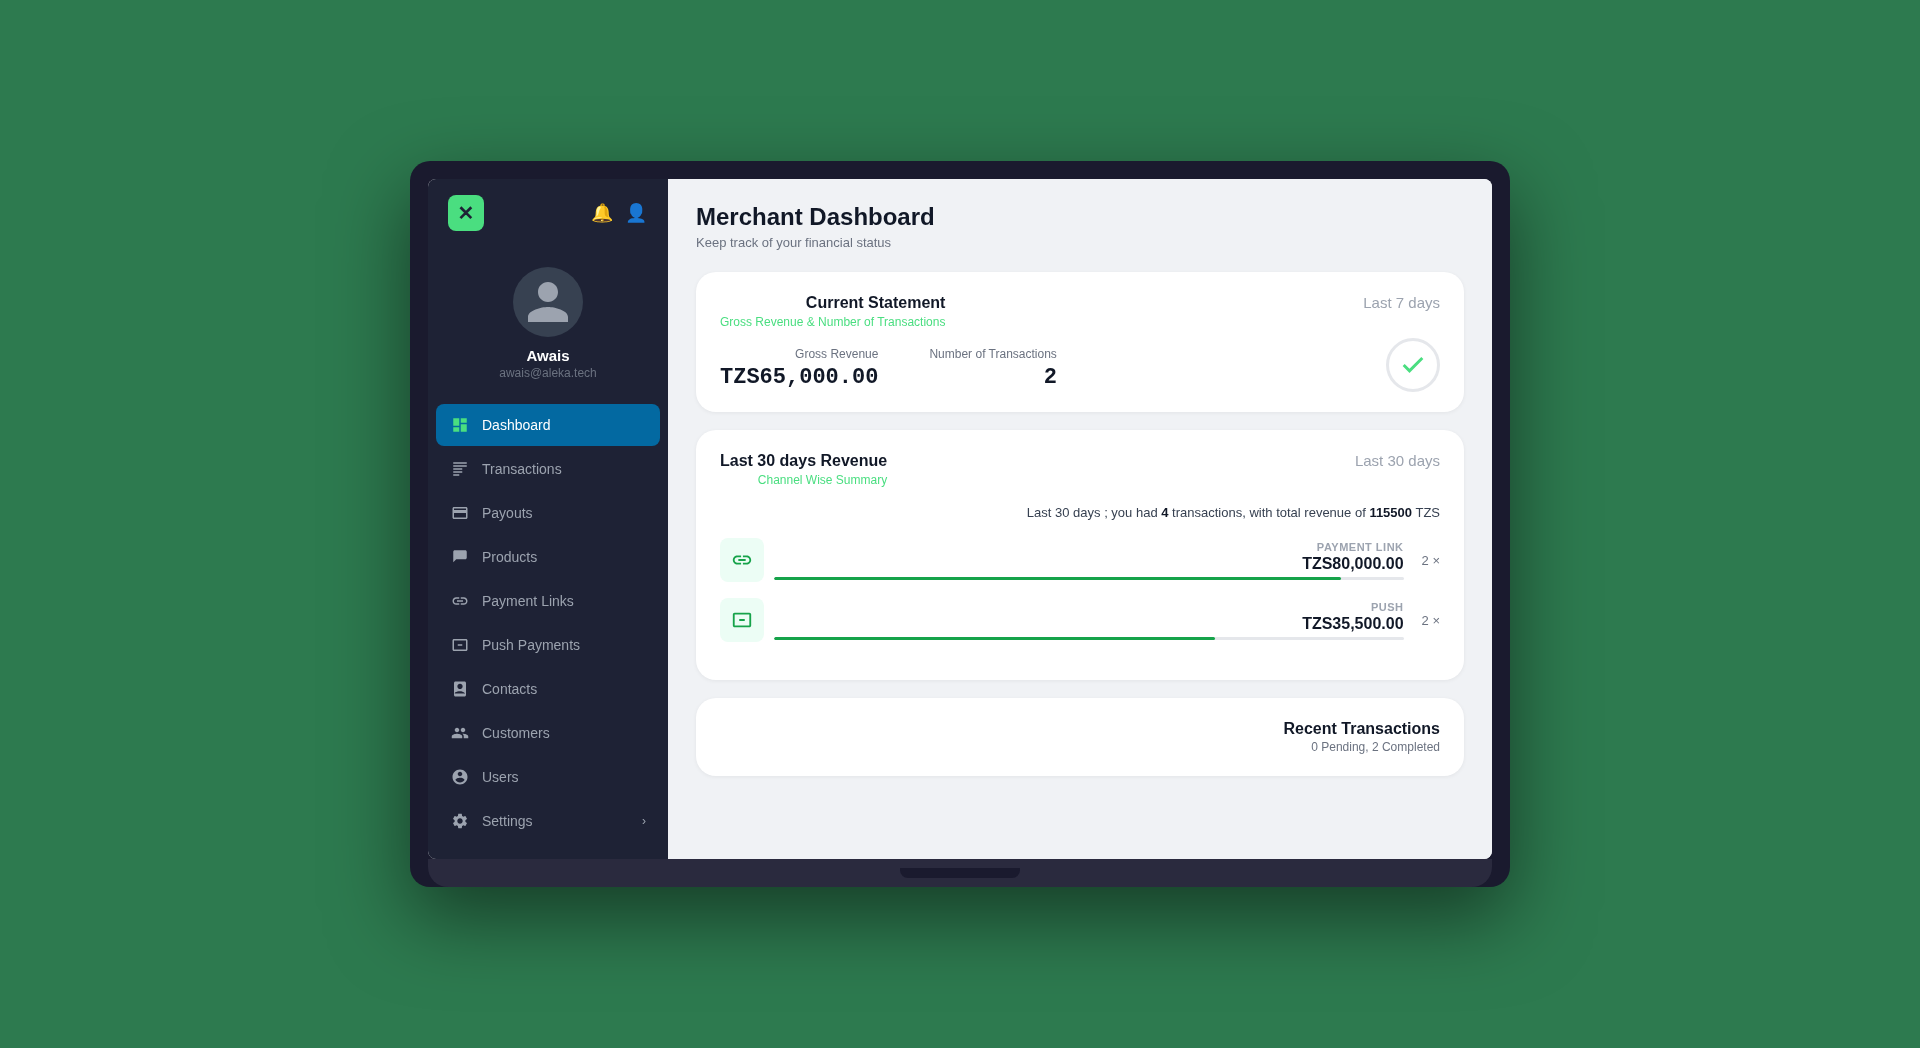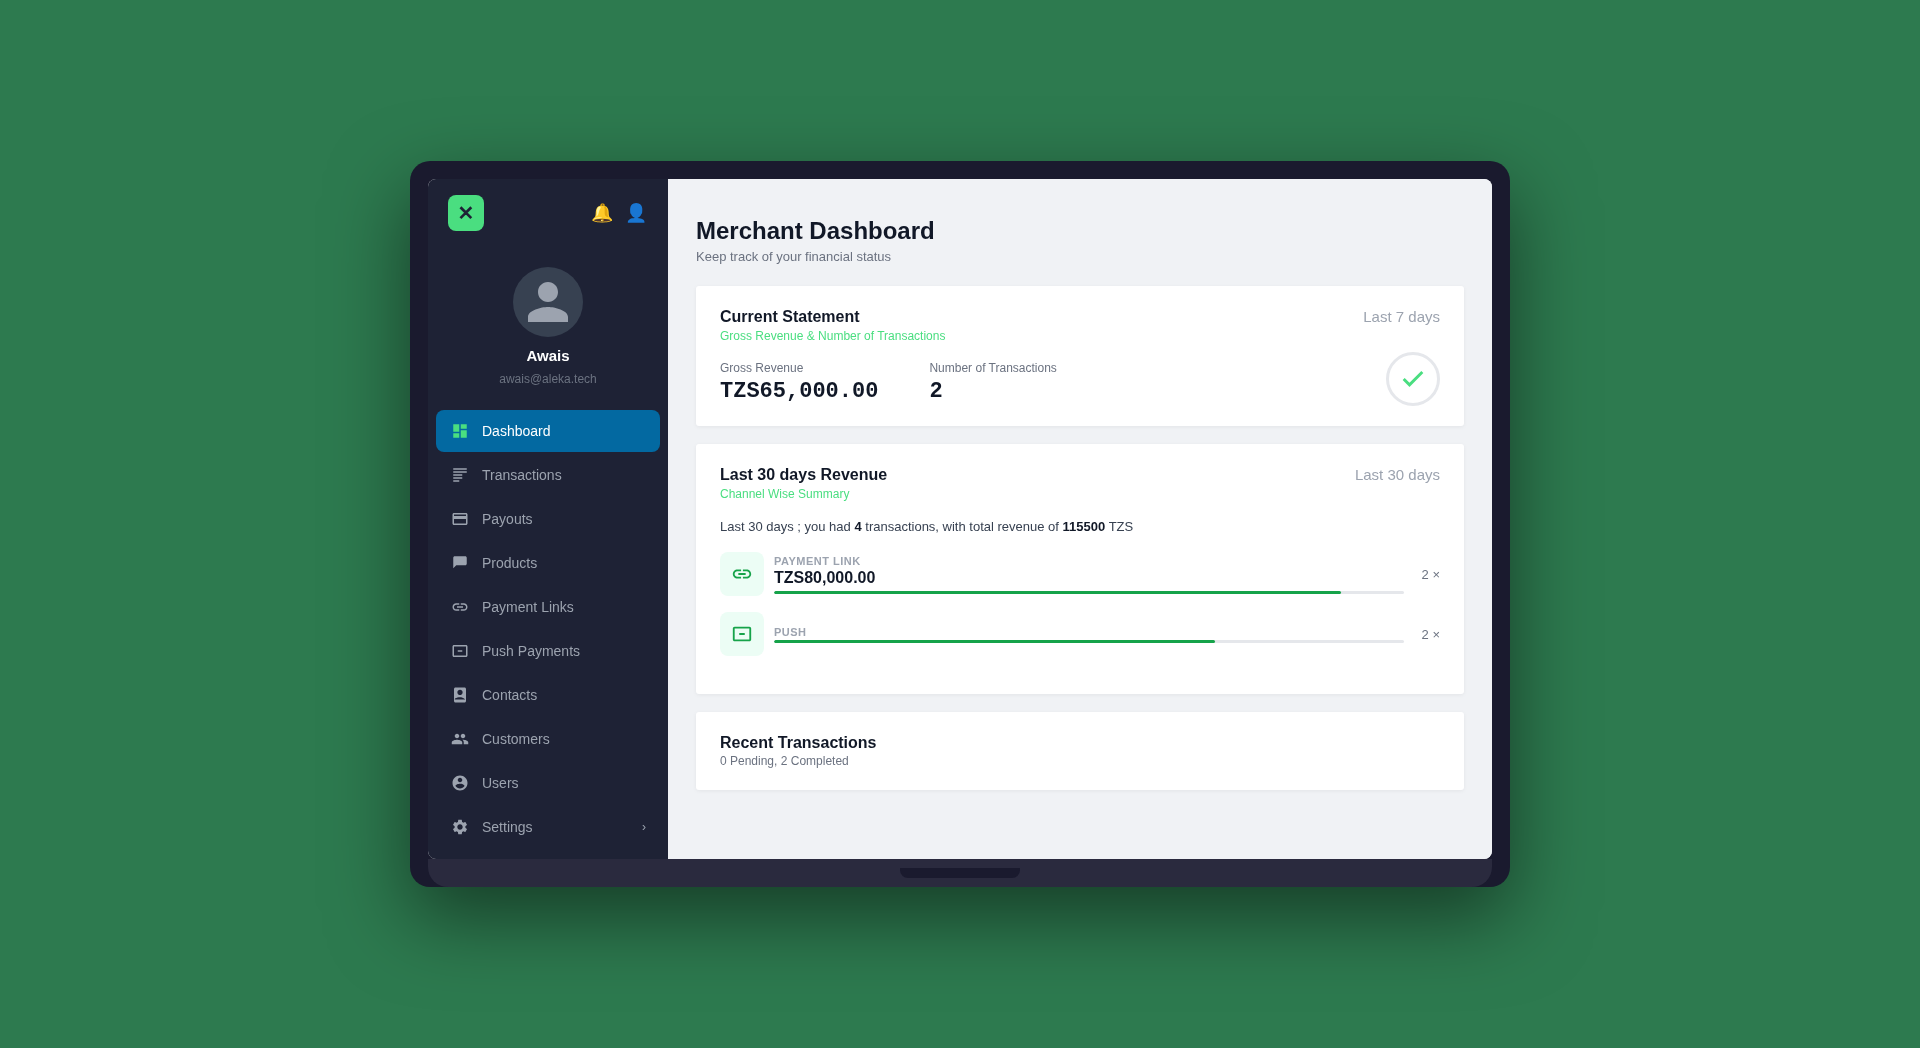--- a/index.html
+++ b/index.html
@@ -96,21 +96,21 @@
     }
     .avatar svg {
       width: 50px;
       height: 50px;
       fill: #9ca3af;
     }
     .user-name {
       color: #ffffff;
       font-size: 15px;
       font-weight: 600;
-      margin-bottom: 8px;
+      margin-bottom: 2px;
     }
     .user-email {
       color: #6b7280;
       font-size: 12px;
     }
     .nav-menu {
       flex: 1;
       padding: 0 8px;
       overflow-y: auto;
     }
@@ -144,39 +144,40 @@
     .nav-item .arrow {
       margin-left: auto;
       font-size: 12px;
     }
 
     
     .main-content {
       flex: 1;
       overflow-y: auto;
       background: #f0f2f5;
-      padding: 38px 28px;
+      padding: 24px 28px;
     }
     .page-title {
       font-size: 24px;
       font-weight: 700;
       color: #111827;
       margin-bottom: 4px;
     }
     .page-subtitle {
       font-size: 13px;
       color: #6b7280;
       margin-bottom: 22px;
     }
     .card {
       background: #ffffff;
-      border-radius: 3px;
+      border-radius: 20px;
       padding: 22px 24px;
       margin-bottom: 18px;
       box-shadow: 0 1px 4px rgba(0,0,0,0.06);
+      text-align: right;
     }
     .card-header {
       display: flex;
       align-items: flex-start;
       justify-content: space-between;
       margin-bottom: 18px;
     }
     .card-title {
       font-size: 16px;
       font-weight: 700;
@@ -485,20 +486,21 @@
         </div>
 
         <div class="channel-item">
           <div class="channel-icon-box">
             <svg width="22" height="22" viewBox="0 0 24 24" fill="#16a34a">
               <path d="M20 4H4c-1.1 0-2 .9-2 2v12c0 1.1.9 2 2 2h16c1.1 0 2-.9 2-2V6c0-1.1-.9-2-2-2zm0 14H4V6h16v12zm-5-7H9v2h6v-2z"></path>
             </svg>
           </div>
           <div class="channel-info">
             <div class="channel-label">PUSH</div>
+            <div class="channel-amount">TZS35,500.00</div>
             <div class="channel-bar-bg">
               <div class="channel-bar-fill" style="width: 70%"></div>
             </div>
           </div>
           <div class="channel-count">
             <span>2</span> <span>×</span>
           </div>
         </div>
       </div>
 

